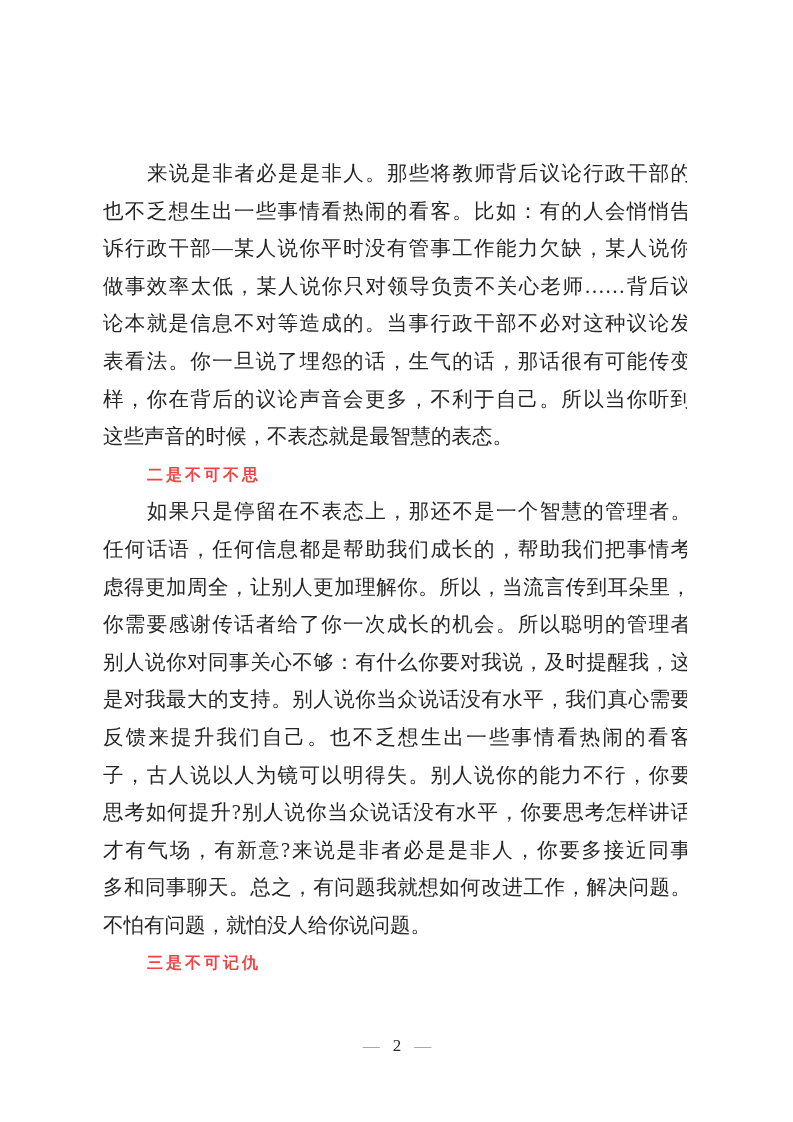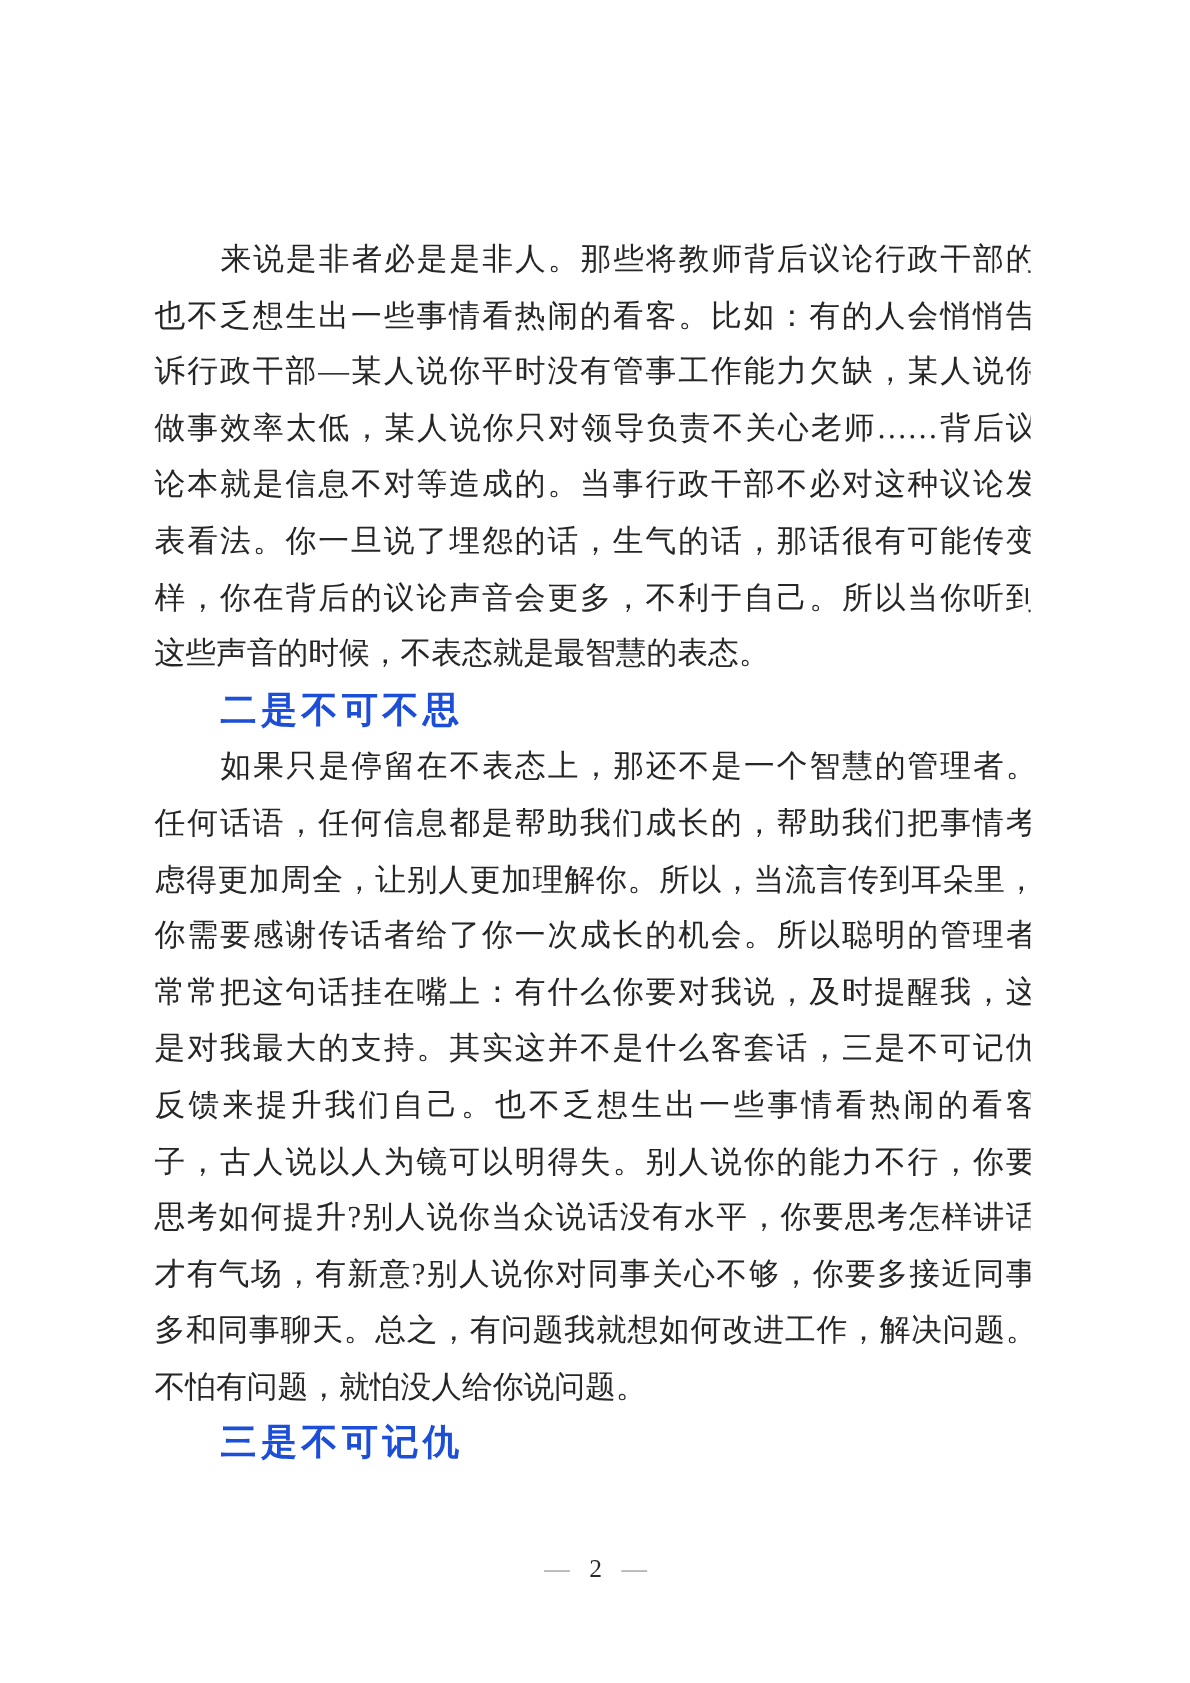--- a/index.html
+++ b/index.html
@@ -35,25 +35,25 @@
     text-indent: 44px;
   }
   .text-line.last {
     text-align: left;
     text-align-last: left;
     font-family: Liberation Serif, serif;
   }
   .heading-line {
     height: 37.6px;
     line-height: 37.6px;
-    font-size: 24px;
+    font-size: 16px;
     font-weight: bold;
     padding-left: 44px;
     letter-spacing: 3px;
-    color: #1d4ed8;
+    color: #ef4444;
   }
   .footer {
     position: absolute;
     left: 103px;
     top: 1036px;
     width: 588px;
     text-align: center;
     font-size: 17px;
     line-height: 20px;
     white-space: nowrap;
@@ -78,26 +78,26 @@
       <div class="text-line">做事效率太低，某人说你只对领导负责不关心老师……背后议</div>
       <div class="text-line">论本就是信息不对等造成的。当事行政干部不必对这种议论发</div>
       <div class="text-line">表看法。你一旦说了埋怨的话，生气的话，那话很有可能传变</div>
       <div class="text-line">样，你在背后的议论声音会更多，不利于自己。所以当你听到</div>
       <div class="text-line last">这些声音的时候，不表态就是最智慧的表态。</div>
       <div class="heading-line">二是不可不思</div>
       <div class="text-line first">如果只是停留在不表态上，那还不是一个智慧的管理者。</div>
       <div class="text-line">任何话语，任何信息都是帮助我们成长的，帮助我们把事情考</div>
       <div class="text-line">虑得更加周全，让别人更加理解你。所以，当流言传到耳朵里，</div>
       <div class="text-line">你需要感谢传话者给了你一次成长的机会。所以聪明的管理者</div>
-      <div class="text-line">常常把这句话挂在嘴上：有什么你要对我说，及时提醒我，这</div>
-      <div class="text-line">是对我最大的支持。其实这并不是什么客套话，三是不可记仇</div>
+      <div class="text-line">别人说你对同事关心不够：有什么你要对我说，及时提醒我，这</div>
+      <div class="text-line">是对我最大的支持。别人说你当众说话没有水平，我们真心需要</div>
       <div class="text-line">反馈来提升我们自己。也不乏想生出一些事情看热闹的看客</div>
       <div class="text-line">子，古人说以人为镜可以明得失。别人说你的能力不行，你要</div>
       <div class="text-line">思考如何提升?别人说你当众说话没有水平，你要思考怎样讲话</div>
-      <div class="text-line">才有气场，有新意?别人说你对同事关心不够，你要多接近同事</div>
+      <div class="text-line">才有气场，有新意?来说是非者必是是非人，你要多接近同事</div>
       <div class="text-line">多和同事聊天。总之，有问题我就想如何改进工作，解决问题。</div>
       <div class="text-line last">不怕有问题，就怕没人给你说问题。</div>
       <div class="heading-line">三是不可记仇</div>
     </div>
   <div class="footer">
     <span class="dash">—</span><span class="pagenum">2</span><span class="dash">—</span>
   </div>
 </div>
 
 </body></html>

